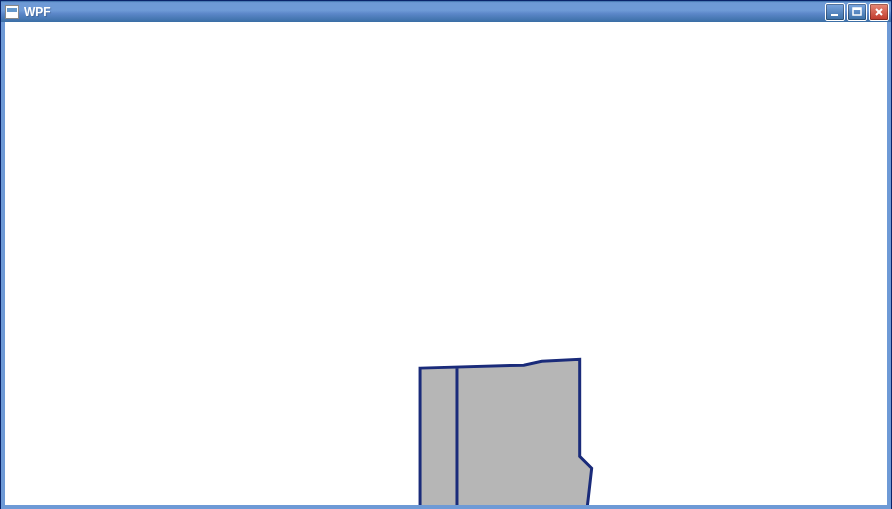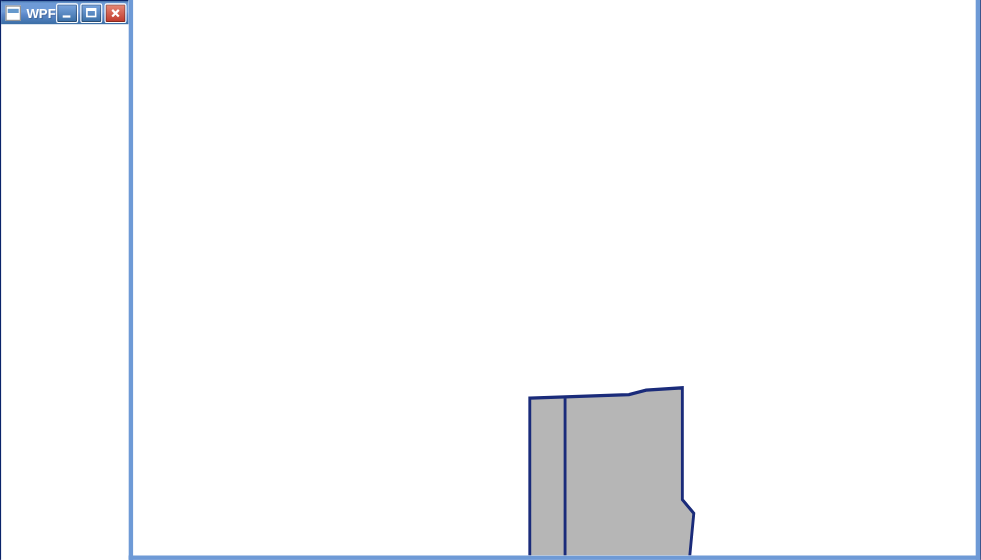--- a/index.html
+++ b/index.html
@@ -12,21 +12,21 @@
       height: 509px;
       font-family: "Tahoma", "Segoe UI", sans-serif;
       font-size: 11px;
       overflow: hidden;
       background: #ffffff;
     }
     .window {
       width: 100%;
       height: 100%;
       display: flex;
-      flex-direction: row;
+      flex-direction: column;
       border-left: 1px solid #0a246a;
       border-right: 1px solid #0a246a;
     }
     .titlebar {
       height: 22px;
       background: linear-gradient(to bottom, #3a6ea5 0%, #6e9ad6 8%, #6e9ad6 45%, #5c87c9 60%, #3a6ea5 100%);
       display: flex;
       align-items: center;
       padding: 0 2px 0 4px;
       color: #ffffff;

